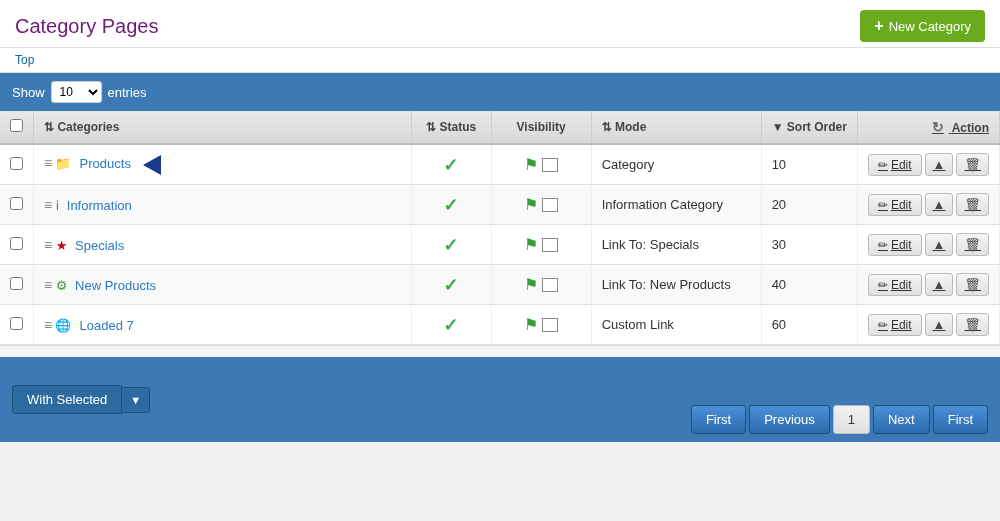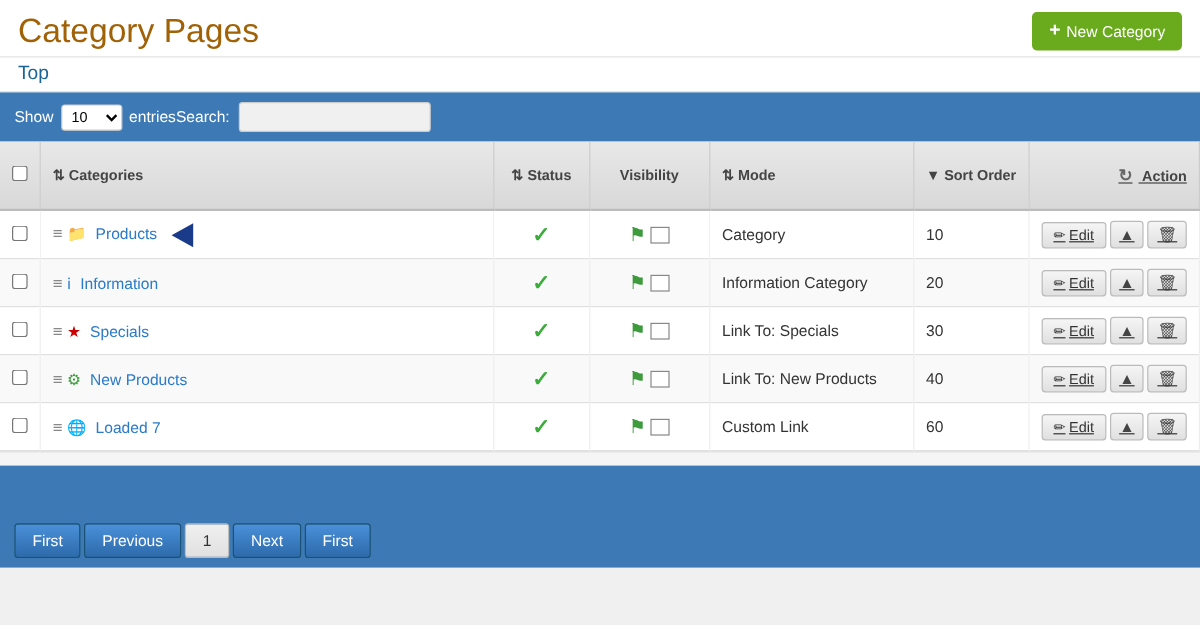--- a/index.html
+++ b/index.html
@@ -1,35 +1,35 @@
 <!DOCTYPE html>
 <html><head>
   <meta charset="utf-8">
   <style>
     * { box-sizing: border-box; margin: 0; padding: 0; }
     body { font-family: Arial, sans-serif; font-size: 13px; background: #f0f0f0; color: #333; width: 1000px; min-height: 521px; overflow: hidden; }
 
     .page-header { padding: 10px 15px 5px 15px; display: flex; align-items: center; justify-content: space-between; background: #fff; border-bottom: 1px solid #ddd; }
-    .page-title { font-size: 28px; font-weight: 300; color: #a16207; }
+    .page-title { font-size: 20px; font-weight: 300; color: #701a75; }
     .new-category-btn { background: #6aab1e; color: #fff; border: none; padding: 7px 14px; border-radius: 4px; cursor: pointer; font-size: 13px; display: flex; align-items: center; gap: 5px; }
     .new-category-btn .plus { font-size: 16px; font-weight: bold; }
 
-    .breadcrumb { padding: 5px 15px; font-size: 16px; color: #1a6496; background: #fff; border-bottom: 1px solid #ddd; }
+    .breadcrumb { padding: 5px 15px; font-size: 12px; color: #1a6496; background: #fff; border-bottom: 1px solid #ddd; }
 
     .table-container { background: #fff; margin: 0; }
 
     .table-toolbar { background: #3d7ab5; padding: 8px 12px; display: flex; align-items: center; justify-content: flex-start; }
     .show-entries { display: flex; align-items: center; gap: 6px; color: #fff; font-size: 13px; }
     .show-select { padding: 2px 4px; border-radius: 3px; border: 1px solid #ccc; font-size: 12px; background: #fff; }
     .search-area { display: flex; align-items: center; gap: 8px; color: #fff; font-size: 13px; }
     .search-input { padding: 4px 8px; border: 1px solid #ccc; border-radius: 3px; width: 160px; font-size: 13px; background: #f0f0f0; }
 
     table { width: 100%; border-collapse: collapse; }
     thead tr { background: linear-gradient(to bottom, #e8e8e8, #d8d8d8); }
-    thead th { padding: 20px 10px; text-align: left; font-weight: bold; color: #444; border-right: 1px solid #ccc; border-bottom: 2px solid #bbb; font-size: 12px; white-space: nowrap; }
+    thead th { padding: 8px 10px; text-align: left; font-weight: bold; color: #444; border-right: 1px solid #ccc; border-bottom: 2px solid #bbb; font-size: 12px; white-space: nowrap; }
     thead th.sortable { cursor: pointer; }
 
     tbody tr { background: #fff; border-bottom: 1px solid #e0e0e0; }
     tbody tr:nth-child(even) { background: #f9f9f9; }
     tbody td { padding: 8px 10px; vertical-align: middle; border-right: 1px solid #eee; }
 
     .cb-col { width: 30px; text-align: center; }
     .cat-col { }
     .status-col { width: 80px; text-align: center; }
     .vis-col { width: 100px; text-align: center; }
@@ -96,24 +96,20 @@
       <div class="show-entries">
         <span>Show</span>
         <select class="show-select">
           <option>10</option>
           <option>25</option>
           <option>50</option>
           <option>100</option>
         </select>
         <span>entries</span>
       </div>
-      <div class="search-area">
-        <label>Search:</label>
-        <input class="search-input" type="text" style="">
-      </div>
     </div>
 
     <table>
       <thead>
         <tr>
           <th class="cb-col">
             <input type="checkbox" style="">
           </th>
           <th class="cat-col sortable">
             <span>⇅ Categories</span>
@@ -298,20 +294,24 @@
             </div>
           </td>
         </tr>
 
       </tbody>
     </table>
 
     <div style="height:12px; background:#f5f5f5; border-top: 1px solid #ddd;"></div>
 
     <div class="footer-bar">
+      <div class="with-selected">
+        <button class="with-selected-btn">With Selected</button>
+        <button class="with-selected-dropdown">▼</button>
+      </div>
       <div class="pagination">
         <button class="page-btn">First</button>
         <button class="page-btn">Previous</button>
         <button class="page-btn active">1</button>
         <button class="page-btn">Next</button>
         <button class="page-btn">First</button>
       </div>
     </div>
 
   </div>

